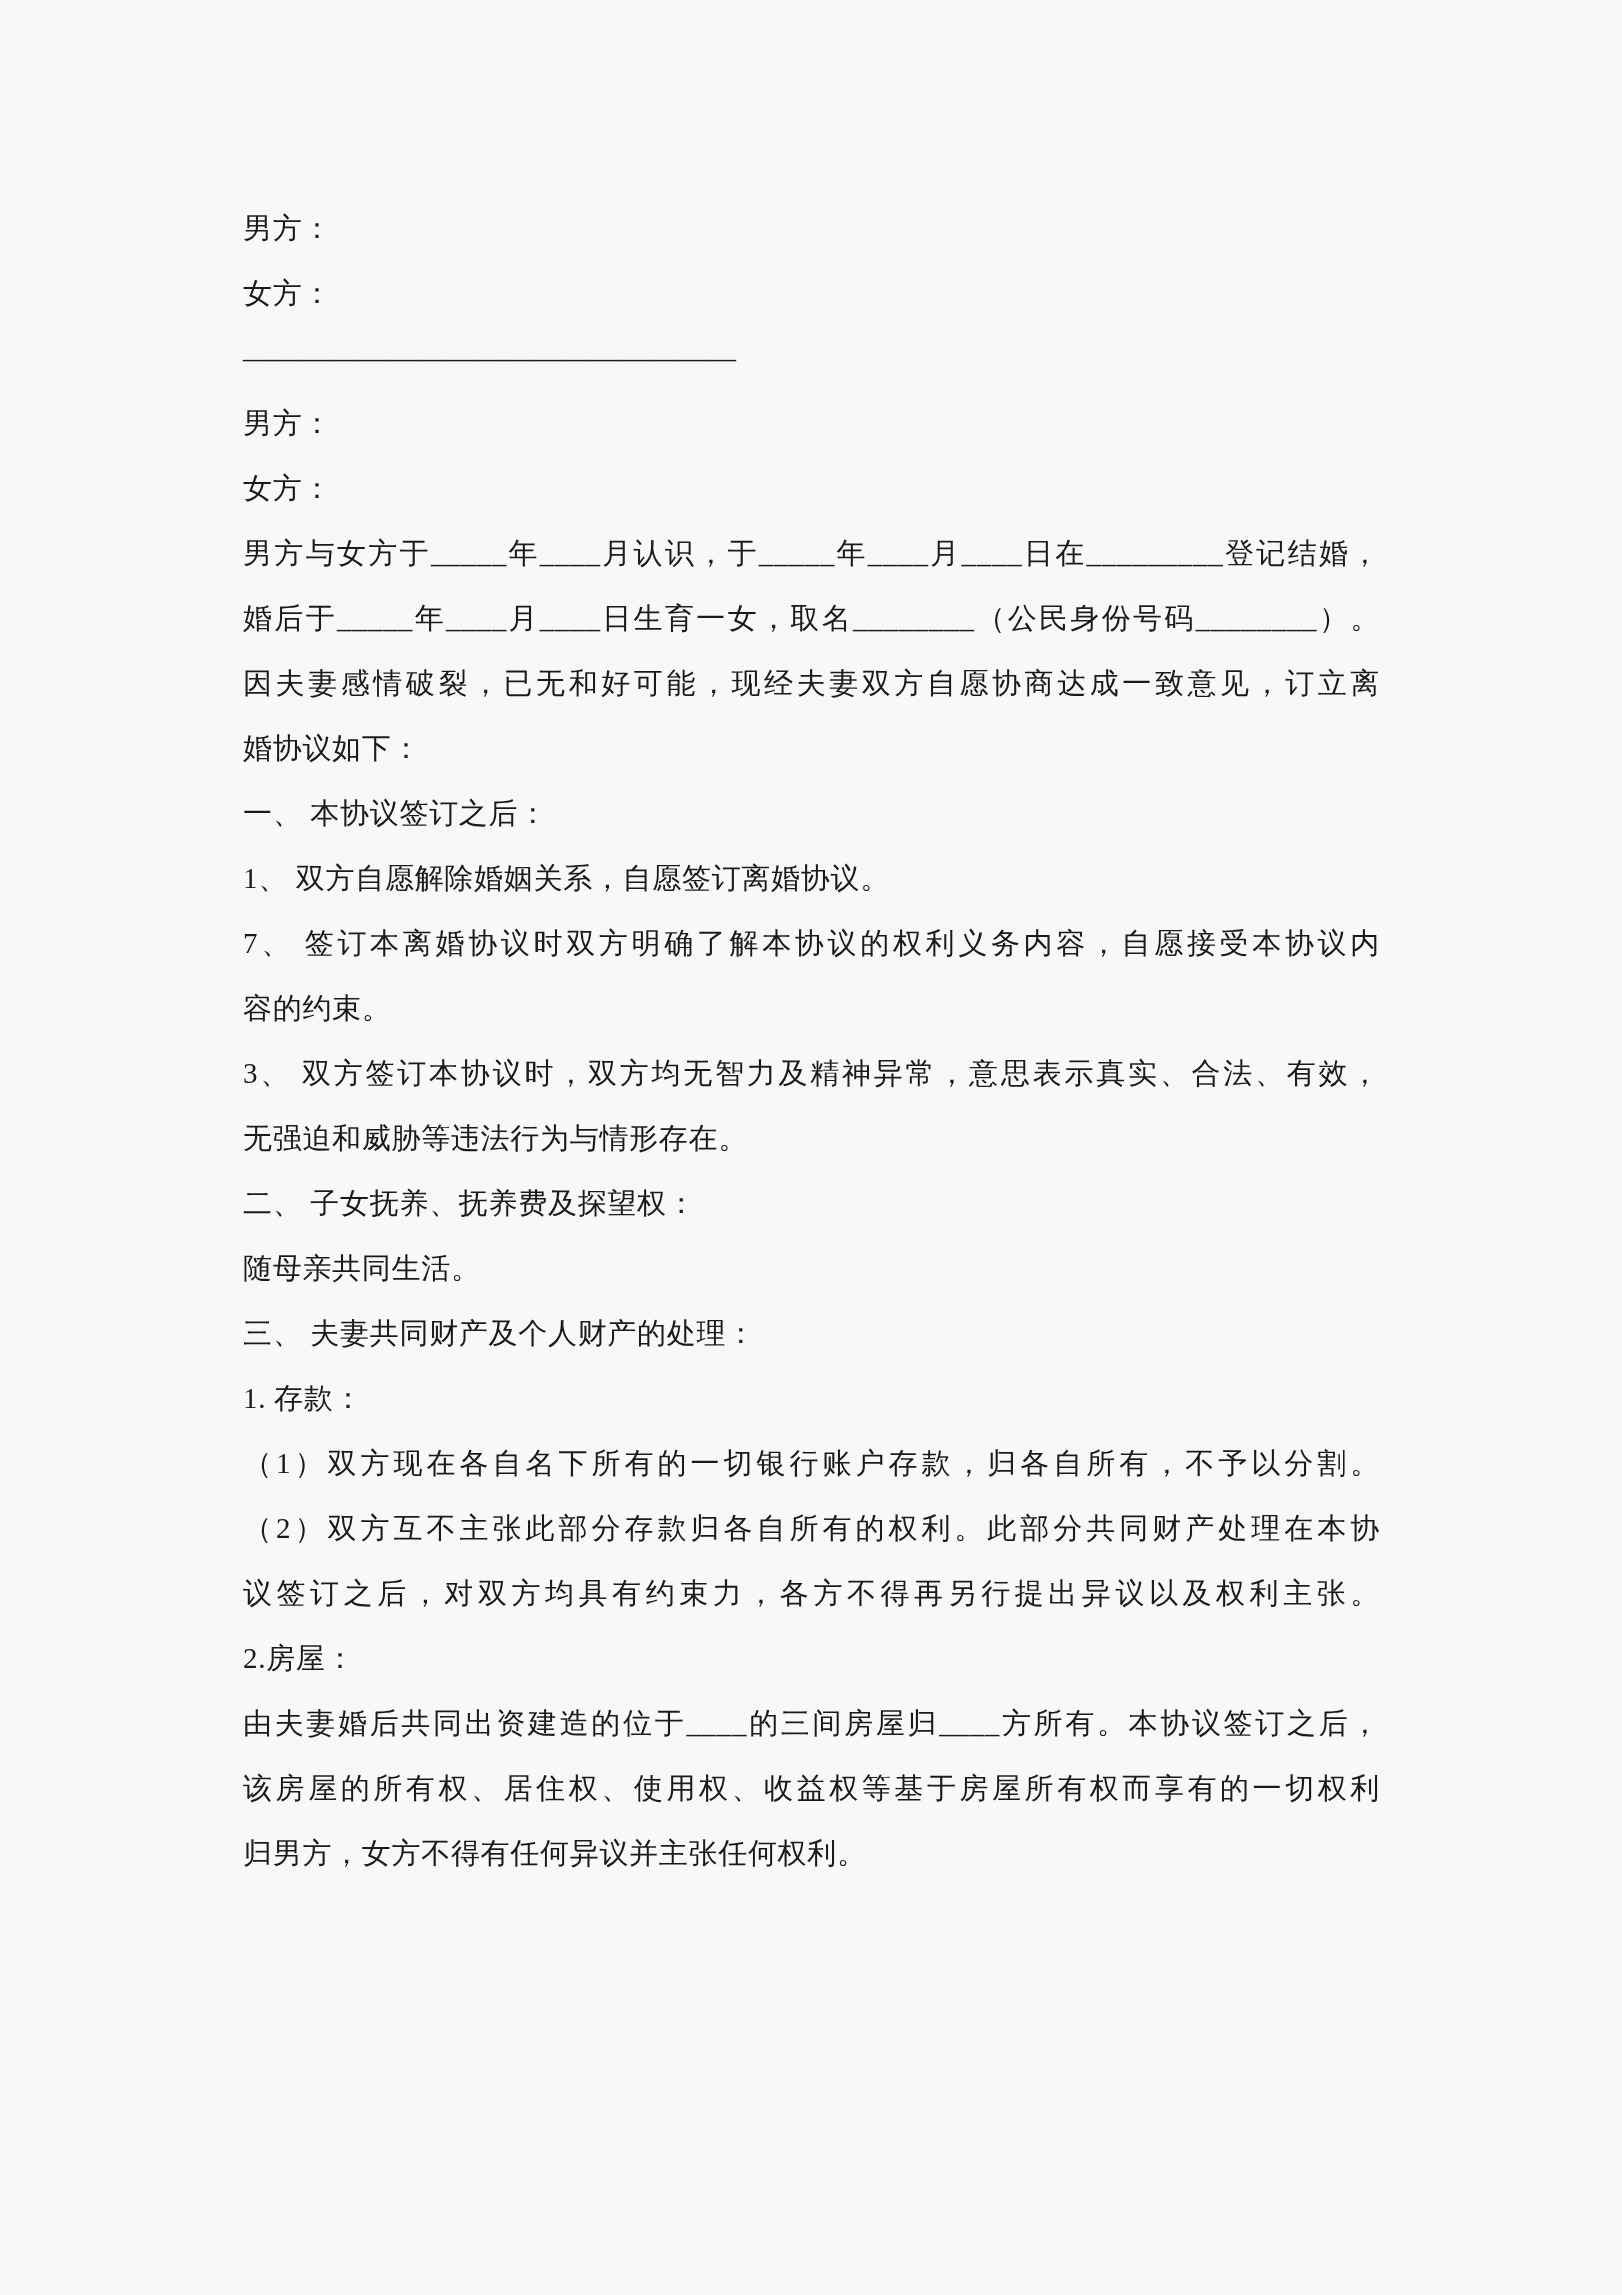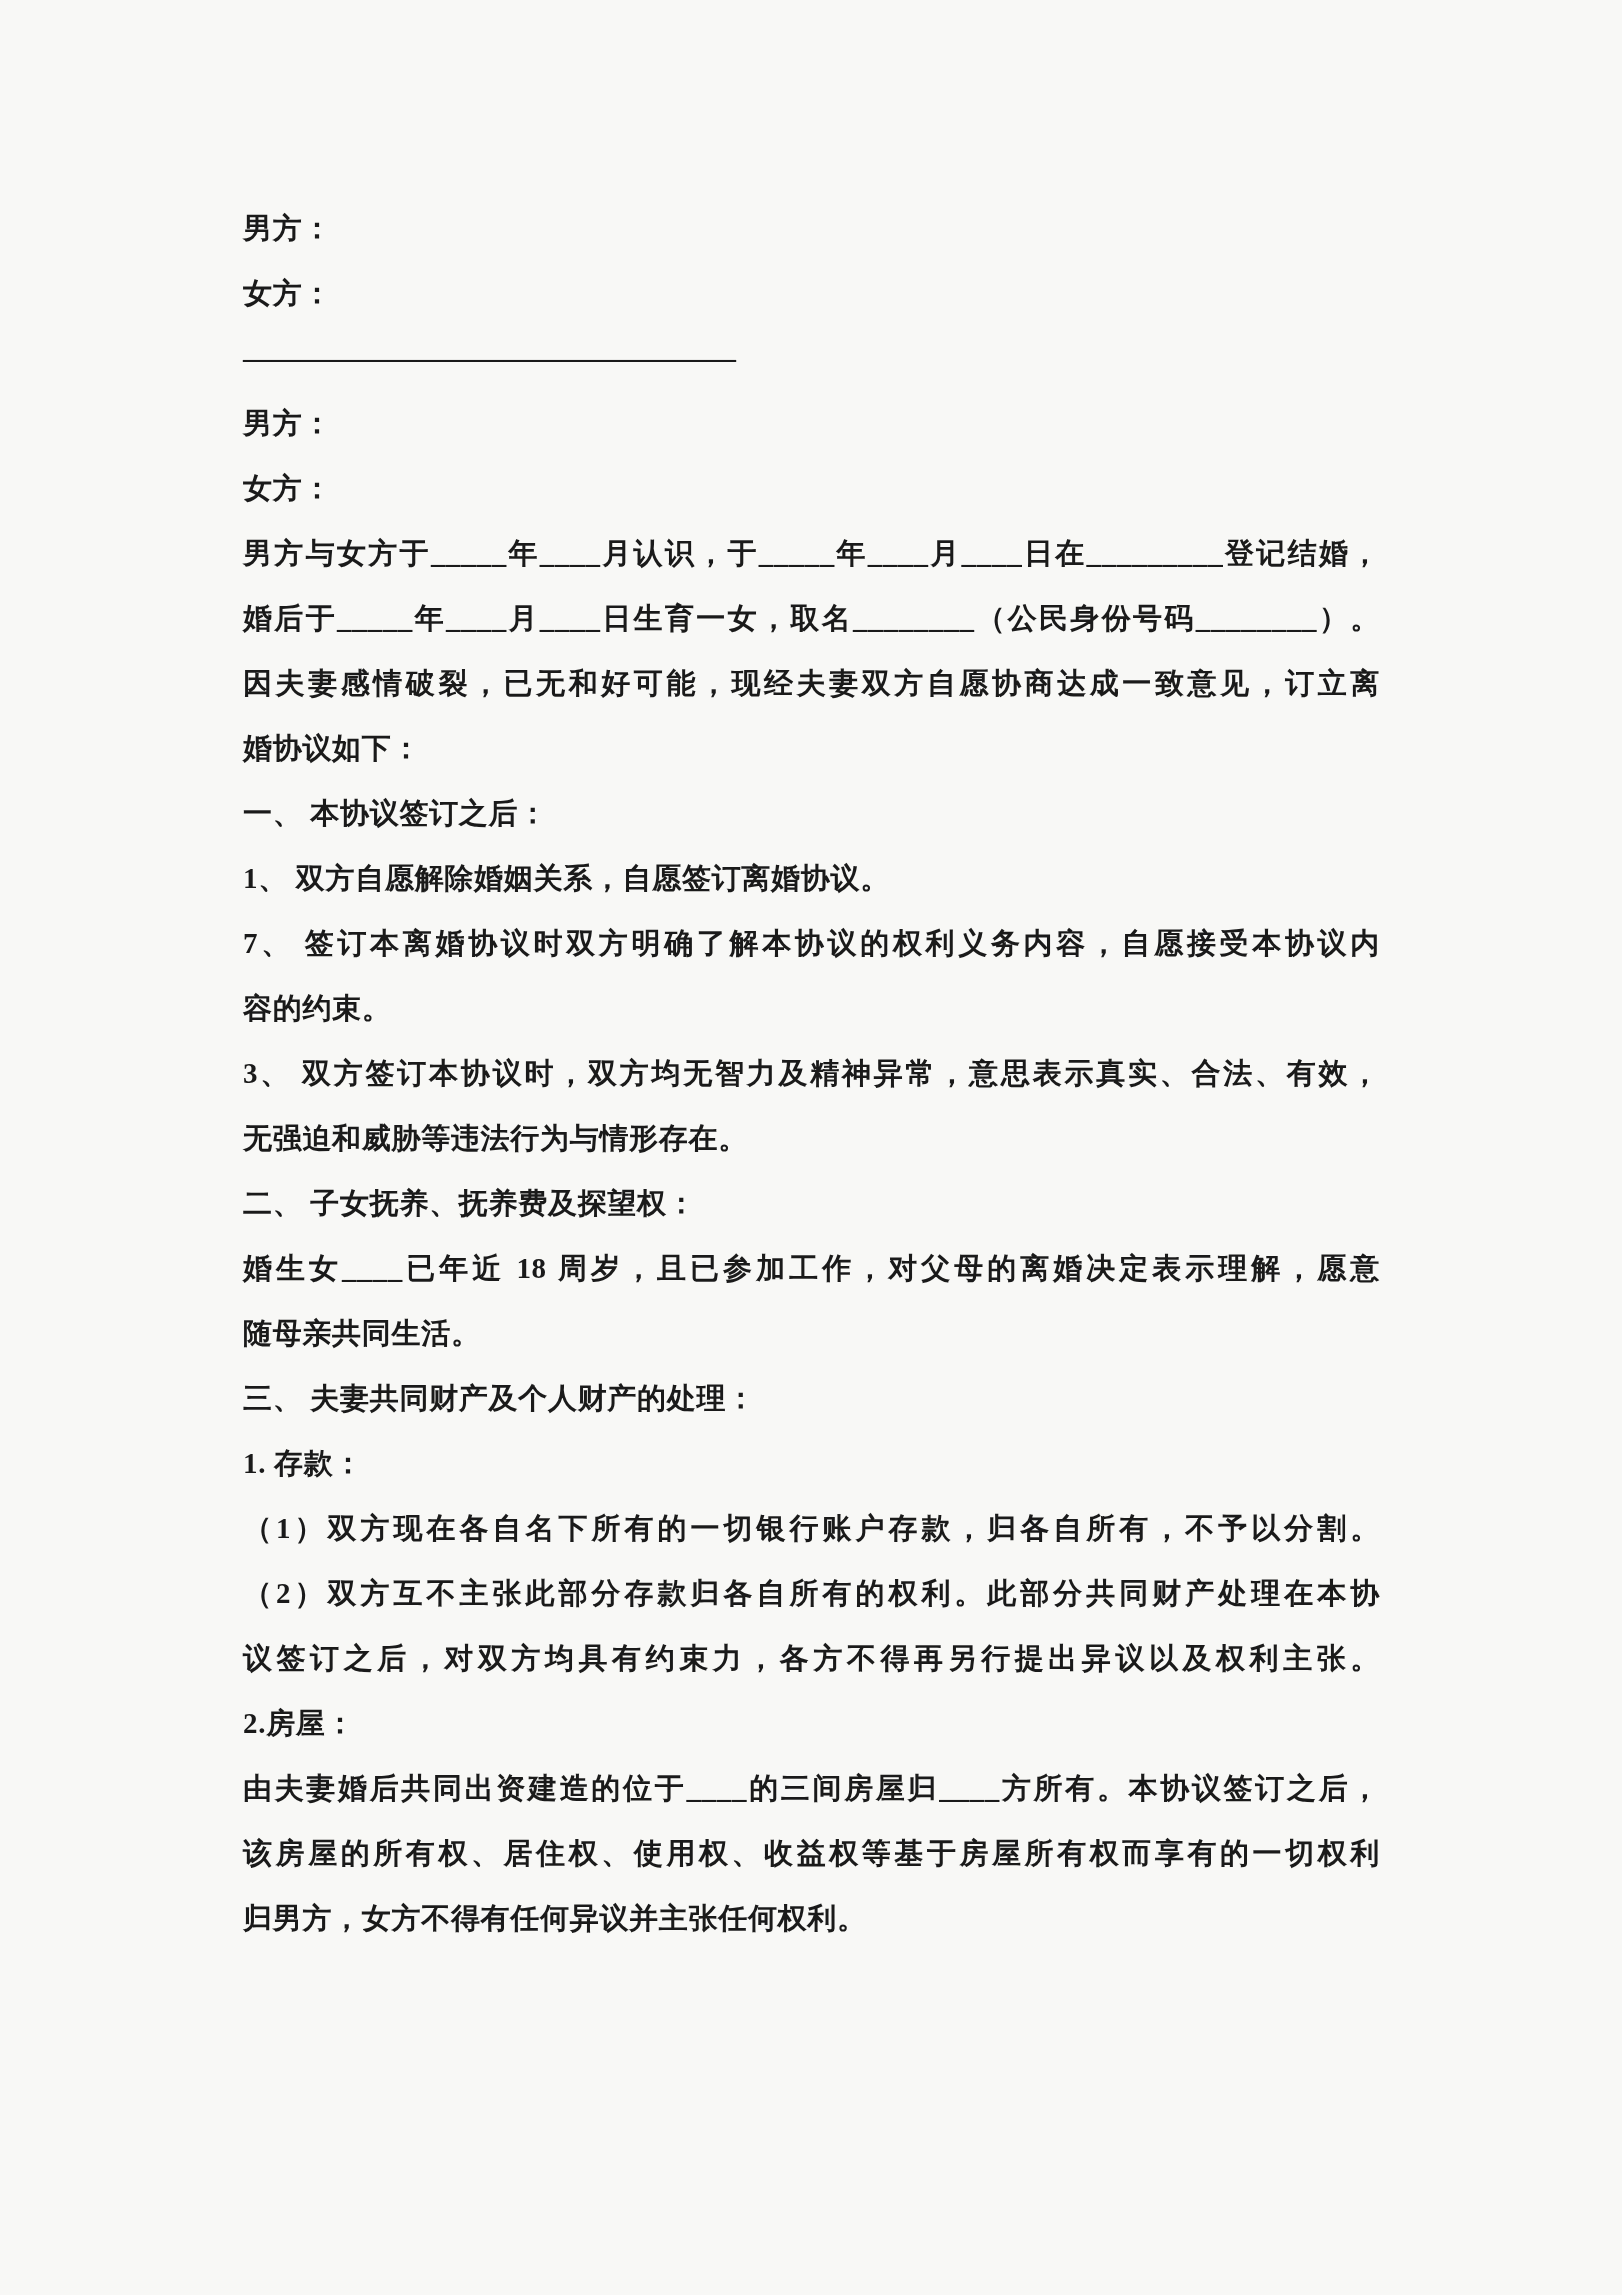--- a/index.html
+++ b/index.html
@@ -12,21 +12,20 @@
   }
   .page {
     position: relative;
     width: 1623px;
     height: 2295px;
     box-sizing: border-box;
     padding: 196px 243px 0 243px;
     background: #f8f8f6;
     color: #1a1a1a;
     overflow: hidden;
-    font-weight: bold;
   }
   .line {
     height: 65px;
     line-height: 65px;
     font-size: 29px;
     letter-spacing: 0.7px;
     white-space: normal;
   }
   .line.full {
     text-align: justify;
@@ -49,21 +48,20 @@
   <div class="line full">婚后于_____年____月____日生育一女，取名________（公民身份号码________）。</div>
   <div class="line full">因夫妻感情破裂，已无和好可能，现经夫妻双方自愿协商达成一致意见，订立离</div>
   <div class="line">婚协议如下：</div>
   <div class="line">一、 本协议签订之后：</div>
   <div class="line">1、 双方自愿解除婚姻关系，自愿签订离婚协议。</div>
   <div class="line full">7、 签订本离婚协议时双方明确了解本协议的权利义务内容，自愿接受本协议内</div>
   <div class="line">容的约束。</div>
   <div class="line full">3、 双方签订本协议时，双方均无智力及精神异常，意思表示真实、合法、有效，</div>
   <div class="line">无强迫和威胁等违法行为与情形存在。</div>
   <div class="line">二、 子女抚养、抚养费及探望权：</div>
-  <div class="line full">婚生女____已年近 18 周岁，且已参加工作，对父母的离婚决定表示理解，愿意</div>
   <div class="line">随母亲共同生活。</div>
   <div class="line">三、 夫妻共同财产及个人财产的处理：</div>
   <div class="line">1. 存款：</div>
   <div class="line full">（1）双方现在各自名下所有的一切银行账户存款，归各自所有，不予以分割。</div>
   <div class="line full">（2）双方互不主张此部分存款归各自所有的权利。此部分共同财产处理在本协</div>
   <div class="line full">议签订之后，对双方均具有约束力，各方不得再另行提出异议以及权利主张。</div>
   <div class="line">2.房屋：</div>
   <div class="line full">由夫妻婚后共同出资建造的位于____的三间房屋归____方所有。本协议签订之后，</div>
   <div class="line full">该房屋的所有权、居住权、使用权、收益权等基于房屋所有权而享有的一切权利</div>
   <div class="line">归男方，女方不得有任何异议并主张任何权利。</div>

